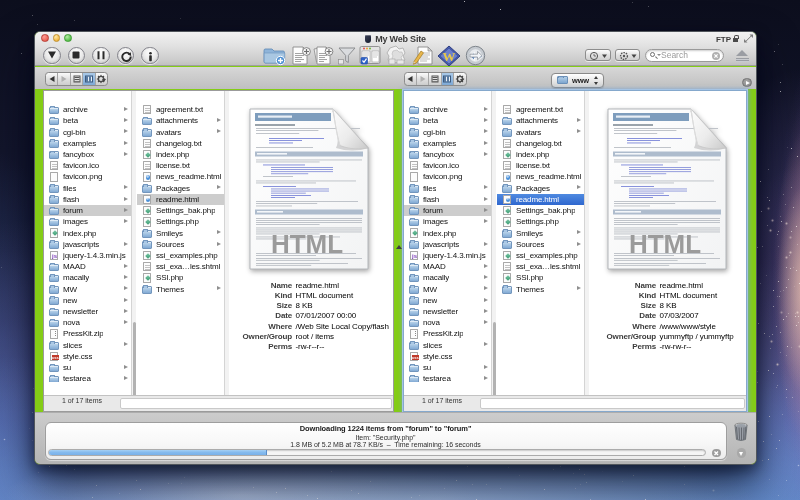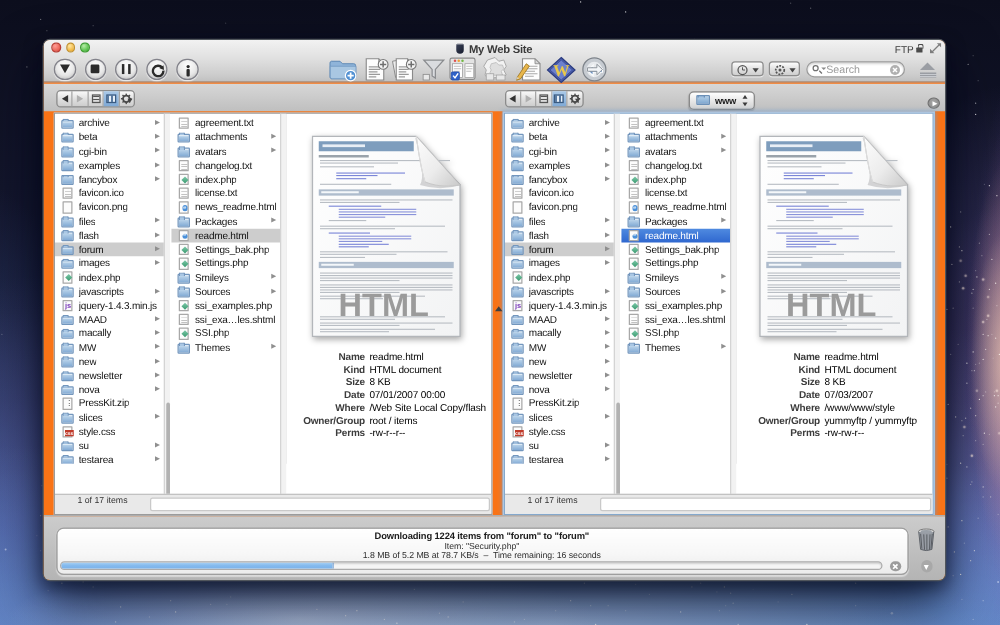--- a/index.html
+++ b/index.html
@@ -19,37 +19,37 @@
  radial-gradient(ellipse 240px 140px at 103% 94%, rgba(95,135,205,0.6), transparent 75%),
  radial-gradient(ellipse 700px 320px at 85% 98%, rgba(105,140,195,0.55), transparent 72%),
  linear-gradient(180deg, #0c0e1d 0%, #12152b 30%, #191d38 50%, #242a4e 64%, #32406f 75%, #425b9a 85%, #5277b5 93%, #5f88c4 100%);
 }
 .stars { position:absolute; top:0; left:0; width:1px; height:1px; border-radius:50%;
 box-shadow:654px 57px 0 0 rgba(255,255,255,0.73),250px 114px 0 0 rgba(255,255,255,0.73),692px 379px 0 0 rgba(255,255,255,0.63),32px 15px 0 0 rgba(255,255,255,0.39),517px 308px 0 0 rgba(255,255,255,0.61),733px 332px 0 0.5px rgba(255,255,255,0.39),603px 142px 0 0 rgba(255,255,255,0.74),163px 357px 0 0.5px rgba(255,255,255,0.47),159px 110px 0 0 rgba(255,255,255,0.32),389px 49px 0 0 rgba(255,255,255,0.8),618px 135px 0 0 rgba(255,255,255,0.72),549px 63px 0 0.5px rgba(255,255,255,0.3),300px 424px 0 0 rgba(255,255,255,0.63),721px 35px 0 0 rgba(255,255,255,0.68),791px 148px 0 0 rgba(255,255,255,0.81),103px 194px 0 0 rgba(255,255,255,0.54),373px 83px 0 0 rgba(255,255,255,0.48),686px 136px 0 0 rgba(255,255,255,0.65),175px 273px 0 0 rgba(255,255,255,0.36),388px 138px 0 0 rgba(255,255,255,0.69),786px 397px 0 0 rgba(255,255,255,0.4),32px 412px 0 0 rgba(255,255,255,0.51),67px 108px 0 0 rgba(255,255,255,0.39),511px 202px 0 0.5px rgba(255,255,255,0.34),142px 126px 0 0 rgba(255,255,255,0.74),438px 459px 0 0.5px rgba(255,255,255,0.49),141px 260px 0 0.5px rgba(255,255,255,0.31),48px 440px 0 0 rgba(255,255,255,0.35),163px 405px 0 0.5px rgba(255,255,255,0.64),394px 195px 0 0.5px rgba(255,255,255,0.59),566px 440px 0 0 rgba(255,255,255,0.69),117px 349px 0 0 rgba(255,255,255,0.75),348px 57px 0 0 rgba(255,255,255,0.53),464px 1px 0 0 rgba(255,255,255,0.88),780px 91px 0 0 rgba(255,255,255,0.82),305px 430px 0 0 rgba(255,255,255,0.35),780px 82px 0 0 rgba(255,255,255,0.64),500px 9px 0 0 rgba(255,255,255,0.85),314px 122px 0 0 rgba(255,255,255,0.41),580px 484px 0 0 rgba(255,255,255,0.31),497px 417px 0 0 rgba(255,255,255,0.89),545px 392px 0 0 rgba(255,255,255,0.33),486px 484px 0 0 rgba(255,255,255,0.42),621px 216px 0 0 rgba(255,255,255,0.85),773px 373px 0 0 rgba(255,255,255,0.71),408px 343px 0 0 rgba(255,255,255,0.53),529px 231px 0 0 rgba(255,255,255,0.41),65px 173px 0 0 rgba(255,255,255,0.63),235px 301px 0 0 rgba(255,255,255,0.25),724px 323px 0 0 rgba(255,255,255,0.4),32px 440px 0 0 rgba(255,255,255,0.3),243px 142px 0 0.5px rgba(255,255,255,0.39),135px 370px 0 0.5px rgba(255,255,255,0.41),484px 413px 0 0.5px rgba(255,255,255,0.37),99px 337px 0 0.5px rgba(255,255,255,0.48),420px 239px 0 0 rgba(255,255,255,0.69),661px 50px 0 0 rgba(255,255,255,0.51),347px 409px 0 0 rgba(255,255,255,0.41),194px 274px 0 0.5px rgba(255,255,255,0.34),187px 142px 0 0.5px rgba(255,255,255,0.41),77px 226px 0 0 rgba(255,255,255,0.28),553px 428px 0 0 rgba(255,255,255,0.88),771px 434px 0 0 rgba(255,255,255,0.36),497px 246px 0 0 rgba(255,255,255,0.81),60px 84px 0 0.5px rgba(255,255,255,0.25),399px 135px 0 0.5px rgba(255,255,255,0.44),713px 490px 0 0.5px rgba(255,255,255,0.35),303px 111px 0 0 rgba(255,255,255,0.63),555px 31px 0 0 rgba(255,255,255,0.29),598px 244px 0 0 rgba(255,255,255,0.29),520px 41px 0 0 rgba(255,255,255,0.29),69px 345px 0 0 rgba(255,255,255,0.51),583px 126px 0 0 rgba(255,255,255,0.65),429px 336px 0 0 rgba(255,255,255,0.86),209px 342px 0 0 rgba(255,255,255,0.41),405px 67px 0 0 rgba(255,255,255,0.55),769px 479px 0 0 rgba(255,255,255,0.26),636px 288px 0 0 rgba(255,255,255,0.3),218px 259px 0 0 rgba(255,255,255,0.34),357px 451px 0 0 rgba(255,255,255,0.82),378px 145px 0 0 rgba(255,255,255,0.53),556px 360px 0 0 rgba(255,255,255,0.65),669px 270px 0 0 rgba(255,255,255,0.68),567px 153px 0 0 rgba(255,255,255,0.86),137px 135px 0 0 rgba(255,255,255,0.83),760px 283px 0 0 rgba(255,255,255,0.43),619px 107px 0 0 rgba(255,255,255,0.38),649px 436px 0 0 rgba(255,255,255,0.58),257px 463px 0 0 rgba(255,255,255,0.31),433px 424px 0 0 rgba(255,255,255,0.28); background:transparent; }
 .stars2 { position:absolute; top:0; left:0; width:1px; height:1px; border-radius:50%; box-shadow:331px 471px 0 0 rgba(255,255,255,0.59),49px 466px 0 0 rgba(255,255,255,0.84),96px 485px 0 0 rgba(255,255,255,0.7),519px 475px 0 0 rgba(255,255,255,0.37),444px 488px 0 0 rgba(255,255,255,0.39),92px 497px 0 0 rgba(255,255,255,0.6),579px 469px 0 0 rgba(255,255,255,0.92),645px 499px 0 0 rgba(255,255,255,0.92),590px 499px 0 0 rgba(255,255,255,0.59),226px 464px 0 0 rgba(255,255,255,0.68),136px 480px 0 0 rgba(255,255,255,0.6),553px 469px 0 0 rgba(255,255,255,0.69),573px 473px 0 0 rgba(255,255,255,0.41),584px 474px 0 0 rgba(255,255,255,0.57),560px 466px 0 0 rgba(255,255,255,0.69),633px 475px 0 0 rgba(255,255,255,0.65),544px 489px 0 0 rgba(255,255,255,0.82),476px 499px 0 0 rgba(255,255,255,0.9),370px 481px 0 0 rgba(255,255,255,0.5),184px 477px 0 0 rgba(255,255,255,0.4),307px 495px 0 0 rgba(255,255,255,0.65),351px 490px 0 0 rgba(255,255,255,0.52),74px 469px 0 0 rgba(255,255,255,0.66),168px 483px 0 0 rgba(255,255,255,0.44),500px 488px 0 0 rgba(255,255,255,0.37),684px 466px 0 0 rgba(255,255,255,0.81),586px 482px 0 0 rgba(255,255,255,0.55),358px 493px 0 0 rgba(255,255,255,0.7),467px 466px 0 0 rgba(255,255,255,0.85),276px 492px 0 0 rgba(255,255,255,0.77),66px 465px 0 0 rgba(255,255,255,0.79),317px 498px 0 0 rgba(255,255,255,0.95),456px 480px 0 0 rgba(255,255,255,0.78),684px 484px 0 0 rgba(255,255,255,0.36),472px 484px 0 0 rgba(255,255,255,0.45),119px 493px 0 0 rgba(255,255,255,0.39),786px 480px 0 0 rgba(255,255,255,0.43),253px 487px 0 0 rgba(255,255,255,0.58),508px 467px 0 0 rgba(255,255,255,0.45),411px 497px 0 0 rgba(255,255,255,0.52),140px 489px 0 0 rgba(255,255,255,0.87),285px 488px 0 0 rgba(255,255,255,0.94),699px 454px 0 0.3px rgba(240,245,255,0.78),154px 435px 0 0.3px rgba(240,245,255,0.39),237px 444px 0 0.3px rgba(240,245,255,0.31),603px 441px 0 0.3px rgba(240,245,255,0.43),4px 439px 0 0.3px rgba(240,245,255,0.51),378px 450px 0 0.3px rgba(240,245,255,0.78),707px 462px 0 0.3px rgba(240,245,255,0.78),670px 433px 0 0.3px rgba(240,245,255,0.53),798px 465px 0 0.3px rgba(240,245,255,0.5),408px 455px 0 0.3px rgba(240,245,255,0.35),649px 455px 0 0.3px rgba(240,245,255,0.33),68px 443px 0 0.3px rgba(240,245,255,0.52),112px 451px 0 0.3px rgba(240,245,255,0.6),104px 430px 0 0.3px rgba(240,245,255,0.58),549px 436px 0 0.3px rgba(240,245,255,0.77),628px 431px 0 0.3px rgba(240,245,255,0.34),212px 454px 0 0.3px rgba(240,245,255,0.37),258px 452px 0 0.3px rgba(240,245,255,0.6); }
 .stars3 { position:absolute; top:0; left:0; width:1px; height:1px; border-radius:50%; box-shadow:413px 194px 0 0 rgba(255,255,255,0.22),183px 117px 0 0 rgba(255,255,255,0.24),778px 44px 0 0 rgba(255,255,255,0.24),392px 271px 0 0 rgba(255,255,255,0.39),551px 45px 0 0 rgba(255,255,255,0.48),501px 102px 0 0 rgba(255,255,255,0.3),627px 301px 0 0 rgba(255,255,255,0.23),382px 421px 0 0 rgba(255,255,255,0.29),698px 108px 0 0 rgba(255,255,255,0.2),676px 91px 0 0 rgba(255,255,255,0.45),346px 42px 0 0 rgba(255,255,255,0.48),541px 346px 0 0 rgba(255,255,255,0.42),480px 161px 0 0 rgba(255,255,255,0.29),275px 285px 0 0 rgba(255,255,255,0.15),208px 185px 0 0 rgba(255,255,255,0.5),547px 41px 0 0 rgba(255,255,255,0.31),202px 310px 0 0 rgba(255,255,255,0.31),52px 183px 0 0 rgba(255,255,255,0.2),732px 82px 0 0 rgba(255,255,255,0.41),452px 304px 0 0 rgba(255,255,255,0.47),181px 483px 0 0 rgba(255,255,255,0.33),180px 18px 0 0 rgba(255,255,255,0.19),175px 242px 0 0 rgba(255,255,255,0.39),429px 41px 0 0 rgba(255,255,255,0.48),647px 44px 0 0 rgba(255,255,255,0.2),632px 2px 0 0 rgba(255,255,255,0.28),139px 267px 0 0 rgba(255,255,255,0.29),56px 327px 0 0 rgba(255,255,255,0.22),263px 279px 0 0 rgba(255,255,255,0.29),782px 64px 0 0 rgba(255,255,255,0.27),711px 243px 0 0 rgba(255,255,255,0.47),134px 378px 0 0 rgba(255,255,255,0.45),614px 398px 0 0 rgba(255,255,255,0.41),622px 481px 0 0 rgba(255,255,255,0.29),98px 60px 0 0 rgba(255,255,255,0.2),178px 90px 0 0 rgba(255,255,255,0.29),212px 450px 0 0 rgba(255,255,255,0.35),789px 255px 0 0 rgba(255,255,255,0.43),263px 60px 0 0 rgba(255,255,255,0.45),370px 95px 0 0 rgba(255,255,255,0.39),513px 147px 0 0 rgba(255,255,255,0.15),48px 172px 0 0 rgba(255,255,255,0.23),408px 172px 0 0 rgba(255,255,255,0.44),408px 197px 0 0 rgba(255,255,255,0.29),379px 273px 0 0 rgba(255,255,255,0.18),38px 472px 0 0 rgba(255,255,255,0.28),408px 394px 0 0 rgba(255,255,255,0.31),318px 437px 0 0 rgba(255,255,255,0.38),669px 368px 0 0 rgba(255,255,255,0.26),704px 369px 0 0 rgba(255,255,255,0.26),782px 414px 0 0 rgba(255,255,255,0.4),728px 127px 0 0 rgba(255,255,255,0.28),448px 384px 0 0 rgba(255,255,255,0.49),448px 215px 0 0 rgba(255,255,255,0.49),262px 35px 0 0 rgba(255,255,255,0.33),701px 447px 0 0 rgba(255,255,255,0.26),488px 273px 0 0 rgba(255,255,255,0.19),262px 220px 0 0 rgba(255,255,255,0.46),419px 495px 0 0 rgba(255,255,255,0.38),625px 81px 0 0 rgba(255,255,255,0.25),694px 347px 0 0 rgba(255,255,255,0.36),633px 341px 0 0 rgba(255,255,255,0.4),199px 194px 0 0 rgba(255,255,255,0.27),202px 176px 0 0 rgba(255,255,255,0.15),363px 355px 0 0 rgba(255,255,255,0.25),197px 456px 0 0 rgba(255,255,255,0.38),175px 404px 0 0 rgba(255,255,255,0.37),672px 213px 0 0 rgba(255,255,255,0.41),723px 118px 0 0 rgba(255,255,255,0.29),353px 336px 0 0 rgba(255,255,255,0.29),115px 256px 0 0 rgba(255,255,255,0.34),1px 267px 0 0 rgba(255,255,255,0.26),688px 382px 0 0 rgba(255,255,255,0.5),523px 401px 0 0 rgba(255,255,255,0.43),210px 135px 0 0 rgba(255,255,255,0.41),756px 213px 0 0 rgba(255,255,255,0.31),543px 320px 0 0 rgba(255,255,255,0.37),646px 425px 0 0 rgba(255,255,255,0.42),787px 147px 0 0 rgba(255,255,255,0.22),21px 53px 0 0 rgba(255,255,255,0.43),77px 297px 0 0 rgba(255,255,255,0.16),59px 213px 0 0 rgba(255,255,255,0.25),570px 320px 0 0 rgba(255,255,255,0.48),602px 294px 0 0 rgba(255,255,255,0.25),774px 51px 0 0 rgba(255,255,255,0.5),404px 204px 0 0 rgba(255,255,255,0.43),271px 235px 0 0 rgba(255,255,255,0.27),133px 461px 0 0 rgba(255,255,255,0.31),711px 359px 0 0 rgba(255,255,255,0.29),575px 488px 0 0 rgba(255,255,255,0.4),368px 128px 0 0 rgba(255,255,255,0.22),474px 293px 0 0 rgba(255,255,255,0.45),716px 195px 0 0 rgba(255,255,255,0.21),490px 293px 0 0 rgba(255,255,255,0.46),487px 340px 0 0 rgba(255,255,255,0.21),76px 272px 0 0 rgba(255,255,255,0.23),470px 267px 0 0 rgba(255,255,255,0.16),337px 407px 0 0 rgba(255,255,255,0.32),343px 335px 0 0 rgba(255,255,255,0.41),583px 348px 0 0 rgba(255,255,255,0.34),648px 6px 0 0 rgba(255,255,255,0.35),423px 133px 0 0 rgba(255,255,255,0.21),602px 471px 0 0 rgba(255,255,255,0.17),37px 24px 0 0 rgba(255,255,255,0.27),235px 284px 0 0 rgba(255,255,255,0.41),162px 428px 0 0 rgba(255,255,255,0.3),712px 396px 0 0 rgba(255,255,255,0.3),193px 59px 0 0 rgba(255,255,255,0.32),279px 141px 0 0 rgba(255,255,255,0.38),72px 286px 0 0 rgba(255,255,255,0.47),794px 286px 0 0 rgba(255,255,255,0.21),362px 334px 0 0 rgba(255,255,255,0.49),547px 41px 0 0 rgba(255,255,255,0.41),116px 371px 0 0 rgba(255,255,255,0.19),140px 76px 0 0 rgba(255,255,255,0.34),33px 388px 0 0 rgba(255,255,255,0.33),388px 85px 0 0 rgba(255,255,255,0.27),734px 118px 0 0 rgba(255,255,255,0.37),778px 495px 0 0 rgba(255,255,255,0.36),348px 395px 0 0 rgba(255,255,255,0.17),350px 414px 0 0 rgba(255,255,255,0.37),192px 157px 0 0 rgba(255,255,255,0.21),113px 75px 0 0 rgba(255,255,255,0.32),533px 374px 0 0 rgba(255,255,255,0.48),236px 192px 0 0 rgba(255,255,255,0.47),99px 400px 0 0 rgba(255,255,255,0.43),241px 290px 0 0 rgba(255,255,255,0.31),616px 447px 0 0 rgba(255,255,255,0.46),165px 448px 0 0 rgba(255,255,255,0.46),170px 396px 0 0 rgba(255,255,255,0.31),259px 160px 0 0 rgba(255,255,255,0.36),598px 203px 0 0 rgba(255,255,255,0.16),162px 67px 0 0 rgba(255,255,255,0.48),292px 414px 0 0 rgba(255,255,255,0.34),297px 63px 0 0 rgba(255,255,255,0.32),74px 20px 0 0 rgba(255,255,255,0.27),621px 349px 0 0 rgba(255,255,255,0.26),342px 339px 0 0 rgba(255,255,255,0.26),35px 192px 0 0 rgba(255,255,255,0.43),624px 116px 0 0 rgba(255,255,255,0.34),710px 345px 0 0 rgba(255,255,255,0.16),295px 378px 0 0 rgba(255,255,255,0.29),524px 366px 0 0 rgba(255,255,255,0.47),233px 89px 0 0 rgba(255,255,255,0.33),55px 108px 0 0 rgba(255,255,255,0.23),266px 83px 0 0 rgba(255,255,255,0.45),96px 222px 0 0 rgba(255,255,255,0.15),29px 428px 0 0 rgba(255,255,255,0.22),184px 322px 0 0 rgba(255,255,255,0.26),260px 93px 0 0 rgba(255,255,255,0.35); }
 .stars4 { position:absolute; top:0; left:0; width:1px; height:1px; border-radius:50%; box-shadow:796px 270px 0 0 rgba(255,250,245,0.78),798px 411px 0 0 rgba(255,250,245,0.32),786px 267px 0 0 rgba(255,250,245,0.72),767px 197px 0 0 rgba(255,250,245,0.54),772px 334px 0 0 rgba(255,250,245,0.65),793px 267px 0 0 rgba(255,250,245,0.31),770px 348px 0 0 rgba(255,250,245,0.48),781px 221px 0 0 rgba(255,250,245,0.8),761px 211px 0 0 rgba(255,250,245,0.7),785px 204px 0 0 rgba(255,250,245,0.39),757px 247px 0 0 rgba(255,250,245,0.8),767px 225px 0 0 rgba(255,250,245,0.49),769px 416px 0 0 rgba(255,250,245,0.87),797px 244px 0 0 rgba(255,250,245,0.42),769px 336px 0 0 rgba(255,250,245,0.49),780px 352px 0 0 rgba(255,250,245,0.41),766px 275px 0 0 rgba(255,250,245,0.34),776px 448px 0 0 rgba(255,250,245,0.68),795px 313px 0 0 rgba(255,250,245,0.34),779px 296px 0 0 rgba(255,250,245,0.61),777px 234px 0 0 rgba(255,250,245,0.61),768px 169px 0 0 rgba(255,250,245,0.47),758px 323px 0 0 rgba(255,250,245,0.85),758px 421px 0 0 rgba(255,250,245,0.81),780px 332px 0 0 rgba(255,250,245,0.68),757px 371px 0 0 rgba(255,250,245,0.33),768px 459px 0 0 rgba(255,250,245,0.92),769px 200px 0 0 rgba(255,250,245,0.79),786px 316px 0 0 rgba(255,250,245,0.63),790px 268px 0 0 rgba(255,250,245,0.8),763px 441px 0 0 rgba(255,250,245,0.79),780px 291px 0 0 rgba(255,250,245,0.32),762px 246px 0 0 rgba(255,250,245,0.52),796px 325px 0 0 rgba(255,250,245,0.9),778px 281px 0 0 rgba(255,250,245,0.9),791px 187px 0 0 rgba(255,250,245,0.5),777px 296px 0 0 rgba(255,250,245,0.42),762px 460px 0 0 rgba(255,250,245,0.4),776px 387px 0 0 rgba(255,250,245,0.4),760px 181px 0 0 rgba(255,250,245,0.94),791px 347px 0 0 rgba(255,250,245,0.32),795px 316px 0 0 rgba(255,250,245,0.84),786px 355px 0 0 rgba(255,250,245,0.39),797px 156px 0 0 rgba(255,250,245,0.82),778px 246px 0 0 rgba(255,250,245,0.38),793px 207px 0 0 rgba(255,250,245,0.71),783px 194px 0 0 rgba(255,250,245,0.41),780px 216px 0 0 rgba(255,250,245,0.34),783px 290px 0 0 rgba(255,250,245,0.39),796px 226px 0 0 rgba(255,250,245,0.93),786px 389px 0 0 rgba(255,250,245,0.75),777px 385px 0 0 rgba(255,250,245,0.48),787px 346px 0 0 rgba(255,250,245,0.89),764px 333px 0 0 rgba(255,250,245,0.83),791px 231px 0 0 rgba(255,250,245,0.71),788px 313px 0 0 rgba(255,250,245,0.42),788px 279px 0 0 rgba(255,250,245,0.63),792px 397px 0 0 rgba(255,250,245,0.53),779px 440px 0 0 rgba(255,250,245,0.73),776px 326px 0 0 rgba(255,250,245,0.66),799px 283px 0 0 rgba(255,250,245,0.84),773px 290px 0 0 rgba(255,250,245,0.92),778px 231px 0 0 rgba(255,250,245,0.68),757px 382px 0 0 rgba(255,250,245,0.66),773px 306px 0 0 rgba(255,250,245,0.74),786px 287px 0 0 rgba(255,250,245,0.83),798px 322px 0 0 rgba(255,250,245,0.53),798px 316px 0 0 rgba(255,250,245,0.78),783px 319px 0 0 rgba(255,250,245,0.9),768px 370px 0 0 rgba(255,250,245,0.93),781px 312px 1px 0.5px rgba(255,235,225,0.56),770px 230px 1px 0.5px rgba(255,235,225,0.83),790px 252px 1px 0.5px rgba(255,235,225,0.78),786px 223px 1px 0.5px rgba(255,235,225,0.75),797px 312px 1px 0.5px rgba(255,235,225,0.77),786px 257px 1px 0.5px rgba(255,235,225,0.75),777px 364px 1px 0.5px rgba(255,235,225,0.9),772px 220px 1px 0.5px rgba(255,235,225,0.73),799px 346px 1px 0.5px rgba(255,235,225,0.57),771px 341px 1px 0.5px rgba(255,235,225,0.79),790px 237px 1px 0.5px rgba(255,235,225,0.57),768px 208px 1px 0.5px rgba(255,235,225,0.63); }
 .win { position:absolute; left:34px; top:31px; width:723px; height:434px; border-radius:6px;
-background:#f97316; box-shadow: 0 20px 42px rgba(2,6,24,0.72), 0 5px 14px rgba(2,6,24,0.5), inset 0 1px 0 rgba(255,255,255,0.6);
+background:#84cc16; box-shadow: 0 20px 42px rgba(2,6,24,0.72), 0 5px 14px rgba(2,6,24,0.5), inset 0 1px 0 rgba(255,255,255,0.6);
 border:1px solid #51565c; overflow:hidden; }
 .chrome { position:absolute; left:0; top:0; width:100%; height:34px;
 background:linear-gradient(180deg,#f2f2f2 0%, #e0e0e0 45%, #cccccc 85%, #c1c1c1 100%);
 border-bottom:1px solid #9f9f9f; }
 .phead { position:absolute; left:0; top:35px; width:100%; height:22px;
 background:linear-gradient(180deg,#d7d7d7,#bfbfbf); }
 .footer { position:absolute; left:0; top:380px; width:100%; height:54px;
 background:linear-gradient(180deg,#cccccc,#b3b3b3); border-top:1px solid #adadad; }
 
 .tl { position:absolute; top:2px; width:7.5px; height:7.5px; border-radius:50%; }
 .tl.r { left:6px;  background:radial-gradient(circle at 35% 30%, #ff9d95, #ec6a5e 60%, #d0483c); border:0.5px solid #b83f36;}
 .tl.y { left:17.5px; background:radial-gradient(circle at 35% 30%, #ffe9a8, #f5bf4f 60%, #dd9f2e); border:0.5px solid #c1912f;}
 .tl.g { left:29px; background:radial-gradient(circle at 35% 30%, #b5eda6, #62c655 60%, #43a435); border:0.5px solid #3f9e34;}
 .title { position:absolute; top:1.5px; left:0; width:100%; text-align:center; font-size:9px; font-weight:bold; color:#3a3a3a; letter-spacing:-0.2px; }
 .appico { display:inline-block; width:6px; height:8px; background:linear-gradient(135deg,#3b4258,#151a2c); border-radius:1px 1px 3px 3px; vertical-align:-1px; margin-right:4px; box-shadow:inset 0 1px 0 rgba(255,255,255,0.3); }
-.ftp { position:absolute; top:3px; right:25px; font-size:8px; font-weight:normal; color:#3a3a3a; }
+.ftp { position:absolute; top:3px; right:25px; font-size:8px; font-weight:bold; color:#3a3a3a; }
 .lock { position:absolute; top:5.5px; right:18px; width:5px; height:4px; background:#4a4a4a; border-radius:0.5px; }
 .lock:before { content:""; position:absolute; left:0.8px; top:-2.6px; width:3.4px; height:3px; border:1px solid #4a4a4a; border-bottom:none; border-radius:2px 2px 0 0; }
 .rsz { position:absolute; top:2px; right:3px; width:9px; height:9px; }
 
 .cbtn { position:absolute; top:14.5px; width:17.5px; height:17.5px; border-radius:50%;
 background:radial-gradient(circle at 50% 30%, #ffffff, #e8e8e8 55%, #cfcfcf); border:1px solid #82828a;
 box-shadow:0 1px 1px rgba(255,255,255,0.7), inset 0 -1px 2px rgba(0,0,0,0.08); }
 .cbtn i { position:absolute; left:50%; top:50%; transform:translate(-50%,-50%); color:#2b2b2b; font-style:normal; }
 .dn { width:0; height:0; border-left:4.5px solid transparent; border-right:4.5px solid transparent; border-top:7px solid #2b2b2b; }
 .sq { width:7px; height:7px; background:#2b2b2b; border-radius:1px; }
@@ -85,21 +85,21 @@
 .stp { position:absolute; right:4px; top:2.5px; width:5px; height:9px; }
 .stp:before { content:""; position:absolute; left:0; top:0; border-left:2.5px solid transparent; border-right:2.5px solid transparent; border-bottom:3.5px solid #3a3a3a; }
 .stp:after { content:""; position:absolute; left:0; bottom:0; border-left:2.5px solid transparent; border-right:2.5px solid transparent; border-top:3.5px solid #3a3a3a; }
 .playbtn { position:absolute; left:707px; top:10.5px; width:9.5px; height:9.5px; border-radius:50%;
 background:radial-gradient(circle at 45% 40%, #a8a8a8, #868686); border:0.5px solid #737373; }
 .playbtn:after { content:""; position:absolute; left:3.2px; top:2.2px; border-top:2.6px solid transparent; border-bottom:2.6px solid transparent; border-left:4.4px solid #fff; }
 
 .pane { position:absolute; top:57.5px; height:322px; background:#fff; border:1px solid #9b9b9b; }
 .pane.L { left:8px; width:351px; }
 .pane.R { left:368px; width:344px; border-color:#85a8cc; box-shadow:0 0 0 1px #a5c4e4, 0 0 4px 1.5px rgba(110,160,215,0.8); }
-.colrows { position:absolute; top:0; height:280px; overflow:hidden; }
+.colrows { position:absolute; top:11px; height:280px; overflow:hidden; }
 .c1 { left:0; width:92px; border-right:1px solid #b4b4b4; }
 .c2 { left:93px; width:92px; border-right:1px solid #b4b4b4; }
 .sstrip { position:absolute; top:0; height:306px; width:5px; background:#f2f2f2; border-left:1px solid #d4d4d4; }
 .thumb { position:absolute; width:3.5px; left:0.5px; border-radius:2px; background:#b2b2b2; }
 .row { position:relative; height:11.23px; display:flex; align-items:center; padding-left:5px; font-size:8px; color:#111; white-space:nowrap; }
 .row:first-child { margin-top:2.5px; }
 .row span { margin-left:4px; overflow:hidden; letter-spacing:-0.15px; }
 .row .arr { position:absolute; right:7.5px; top:2.9px; width:0; height:0; border-top:2.8px solid transparent; border-bottom:2.8px solid transparent; border-left:4.2px solid #8f8f8f; }
 .row.selg { background:#cdcdcd; }
 .row.selb { background:linear-gradient(180deg,#4f8ae0,#2f67cf); color:#fff; }

